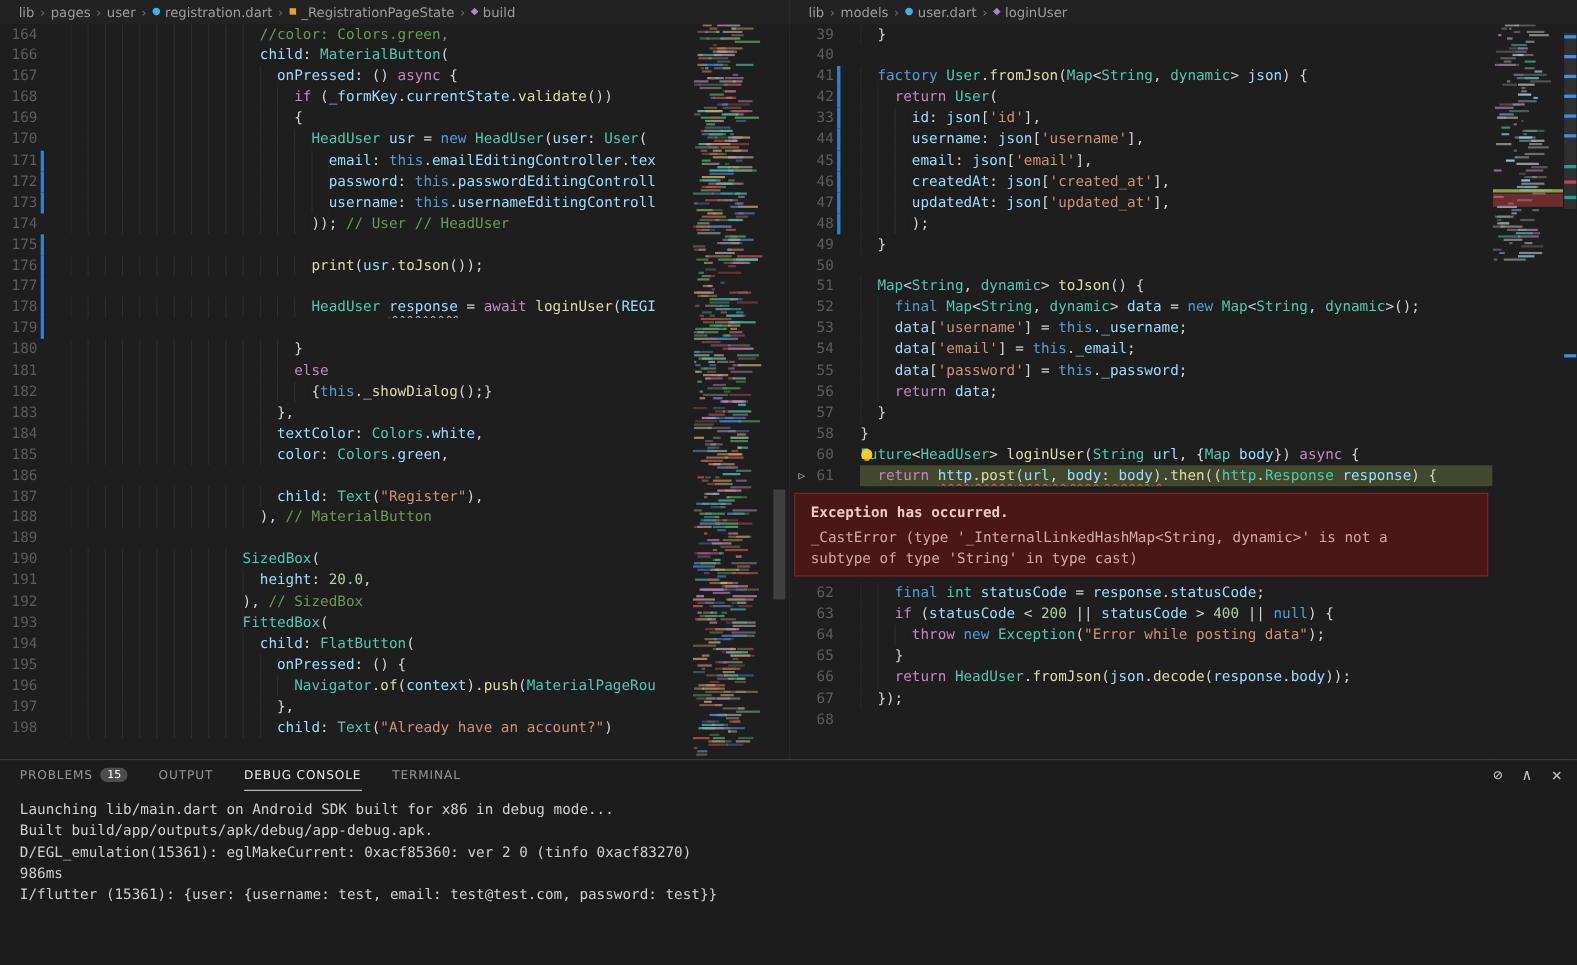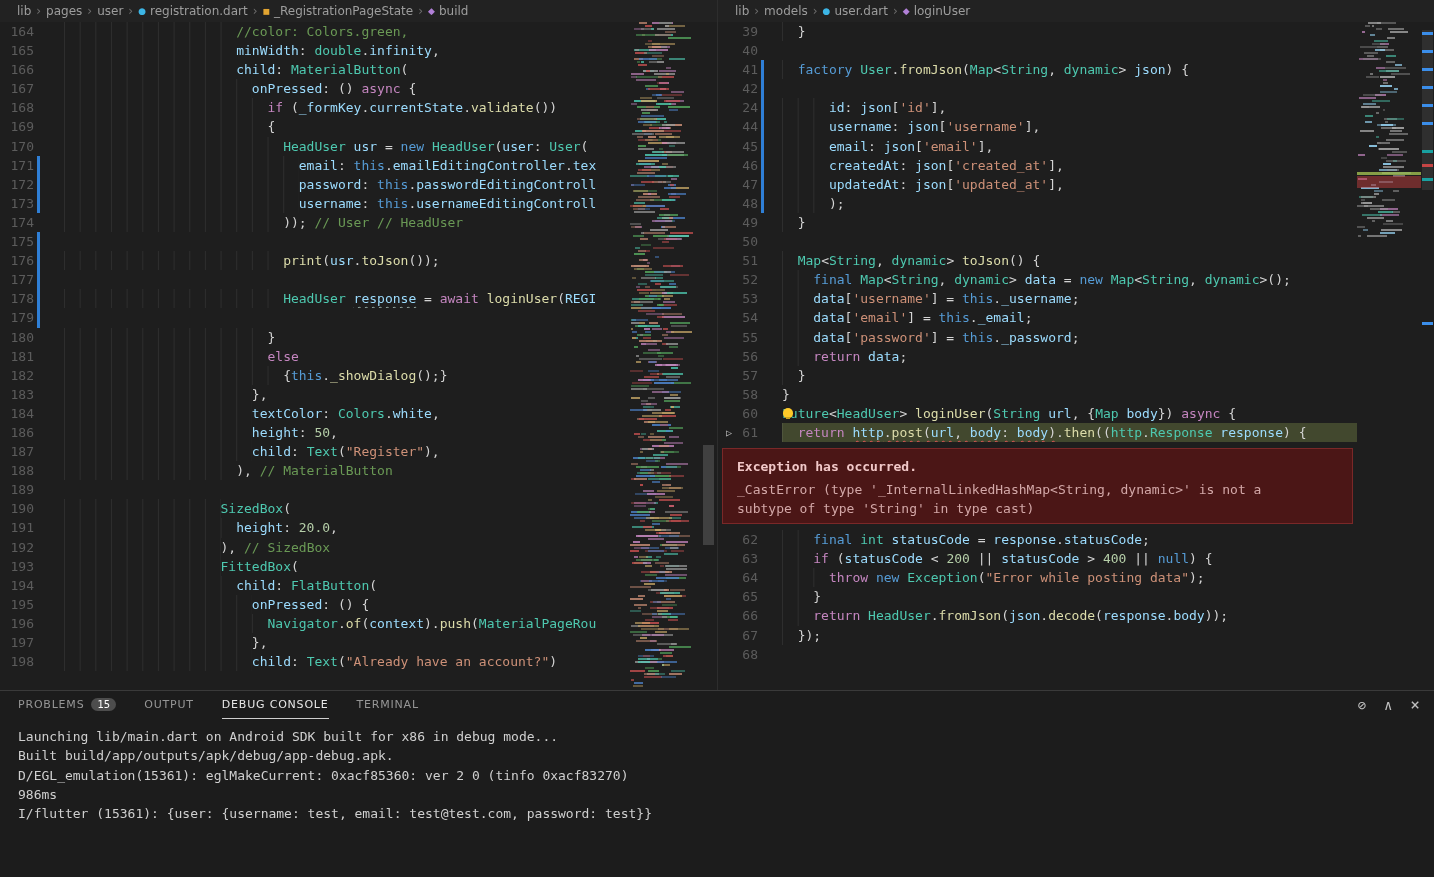--- a/index.html
+++ b/index.html
@@ -93,41 +93,41 @@
           </span>
           <span class="bc-sep">›</span>
           <span class="bc-item">
             <span class="bc-ic" style="color: rgb(177, 128, 215);">◆</span>
             <span>build</span>
           </span>
         </div>
       <div class="editor-body">
         <div class="code" id="code-left">
             <div class="code-line"><span class="bpm"></span><span class="ln">164</span><span class="gut"></span><span class="code-text"><span class="indent" style="width: 22ch;"></span><span class="tok-c">//color: Colors.green,</span></span></div>
-            <div class="code-line"><span class="bpm"></span><span class="ln">165</span><span class="gut"></span><span class="code-text"><span class="indent" style="width: 22ch;"></span><span class="tok-v">minWidth</span><span class="tok-p">: </span><span class="tok-t">double</span><span class="tok-p">.</span><span class="tok-v">infinity</span><span class="tok-p">,</span></span></div>
             <div class="code-line"><span class="bpm"></span><span class="ln">166</span><span class="gut"></span><span class="code-text"><span class="indent" style="width: 22ch;"></span><span class="tok-v">child</span><span class="tok-p">: </span><span class="tok-t">MaterialButton</span><span class="tok-p">(</span></span></div>
             <div class="code-line"><span class="bpm"></span><span class="ln">167</span><span class="gut"></span><span class="code-text"><span class="indent" style="width: 24ch;"></span><span class="tok-v">onPressed</span><span class="tok-p">: () </span><span class="tok-k">async</span><span class="tok-p"> {</span></span></div>
             <div class="code-line"><span class="bpm"></span><span class="ln">168</span><span class="gut"></span><span class="code-text"><span class="indent" style="width: 26ch;"></span><span class="tok-k">if</span><span class="tok-p"> (</span><span class="tok-v">_formKey</span><span class="tok-p">.</span><span class="tok-v">currentState</span><span class="tok-p">.</span><span class="tok-f">validate</span><span class="tok-p">())</span></span></div>
             <div class="code-line"><span class="bpm"></span><span class="ln">169</span><span class="gut"></span><span class="code-text"><span class="indent" style="width: 26ch;"></span><span class="tok-p">{</span></span></div>
             <div class="code-line"><span class="bpm"></span><span class="ln">170</span><span class="gut"></span><span class="code-text"><span class="indent" style="width: 28ch;"></span><span class="tok-t">HeadUser</span><span class="tok-p"> </span><span class="tok-v">usr</span><span class="tok-p"> = </span><span class="tok-kb">new</span><span class="tok-p"> </span><span class="tok-t">HeadUser</span><span class="tok-p">(</span><span class="tok-v">user</span><span class="tok-p">: </span><span class="tok-t">User</span><span class="tok-p">(</span></span></div>
             <div class="code-line"><span class="bpm"></span><span class="ln">171</span><span class="gut"><i class="chg"></i></span><span class="code-text"><span class="indent" style="width: 30ch;"></span><span class="tok-v">email</span><span class="tok-p">: </span><span class="tok-kb">this</span><span class="tok-p">.</span><span class="tok-v">emailEditingController</span><span class="tok-p">.</span><span class="tok-v">tex</span></span></div>
             <div class="code-line"><span class="bpm"></span><span class="ln">172</span><span class="gut"><i class="chg"></i></span><span class="code-text"><span class="indent" style="width: 30ch;"></span><span class="tok-v">password</span><span class="tok-p">: </span><span class="tok-kb">this</span><span class="tok-p">.</span><span class="tok-v">passwordEditingControll</span></span></div>
             <div class="code-line"><span class="bpm"></span><span class="ln">173</span><span class="gut"><i class="chg"></i></span><span class="code-text"><span class="indent" style="width: 30ch;"></span><span class="tok-v">username</span><span class="tok-p">: </span><span class="tok-kb">this</span><span class="tok-p">.</span><span class="tok-v">usernameEditingControll</span></span></div>
             <div class="code-line"><span class="bpm"></span><span class="ln">174</span><span class="gut"></span><span class="code-text"><span class="indent" style="width: 28ch;"></span><span class="tok-p">)); </span><span class="tok-c">// User // HeadUser</span></span></div>
             <div class="code-line"><span class="bpm"></span><span class="ln">175</span><span class="gut"><i class="chg"></i></span><span class="code-text"></span></div>
             <div class="code-line"><span class="bpm"></span><span class="ln">176</span><span class="gut"><i class="chg"></i></span><span class="code-text"><span class="indent" style="width: 28ch;"></span><span class="tok-f">print</span><span class="tok-p">(</span><span class="tok-v">usr</span><span class="tok-p">.</span><span class="tok-f">toJson</span><span class="tok-p">());</span></span></div>
             <div class="code-line"><span class="bpm"></span><span class="ln">177</span><span class="gut"><i class="chg"></i></span><span class="code-text"></span></div>
             <div class="code-line"><span class="bpm"></span><span class="ln">178</span><span class="gut"><i class="chg"></i></span><span class="code-text"><span class="indent" style="width: 28ch;"></span><span class="tok-t">HeadUser</span><span class="tok-p"> </span><span class="tok-v sq-light">response</span><span class="tok-p"> = </span><span class="tok-k">await</span><span class="tok-p"> </span><span class="tok-f">loginUser</span><span class="tok-p">(</span><span class="tok-v">REGI</span></span></div>
             <div class="code-line"><span class="bpm"></span><span class="ln">179</span><span class="gut"><i class="chg"></i></span><span class="code-text"></span></div>
             <div class="code-line"><span class="bpm"></span><span class="ln">180</span><span class="gut"></span><span class="code-text"><span class="indent" style="width: 26ch;"></span><span class="tok-p">}</span></span></div>
             <div class="code-line"><span class="bpm"></span><span class="ln">181</span><span class="gut"></span><span class="code-text"><span class="indent" style="width: 26ch;"></span><span class="tok-k">else</span></span></div>
             <div class="code-line"><span class="bpm"></span><span class="ln">182</span><span class="gut"></span><span class="code-text"><span class="indent" style="width: 28ch;"></span><span class="tok-p">{</span><span class="tok-kb">this</span><span class="tok-p">.</span><span class="tok-f">_showDialog</span><span class="tok-p">();}</span></span></div>
             <div class="code-line"><span class="bpm"></span><span class="ln">183</span><span class="gut"></span><span class="code-text"><span class="indent" style="width: 24ch;"></span><span class="tok-p">},</span></span></div>
             <div class="code-line"><span class="bpm"></span><span class="ln">184</span><span class="gut"></span><span class="code-text"><span class="indent" style="width: 24ch;"></span><span class="tok-v">textColor</span><span class="tok-p">: </span><span class="tok-t">Colors</span><span class="tok-p">.</span><span class="tok-v">white</span><span class="tok-p">,</span></span></div>
-            <div class="code-line"><span class="bpm"></span><span class="ln">186</span><span class="gut"></span><span class="code-text"><span class="indent" style="width: 24ch;"></span><span class="tok-v">height</span><span class="tok-p">: </span><span class="tok-n">50</span><span class="tok-p">,</span></span></div>
+            <div class="code-line"><span class="bpm"></span><span class="ln">185</span><span class="gut"></span><span class="code-text"><span class="indent" style="width: 24ch;"></span><span class="tok-v">color</span><span class="tok-p">: </span><span class="tok-t">Colors</span><span class="tok-p">.</span><span class="tok-v">green</span><span class="tok-p">,</span></span></div>
+            <div class="code-line"><span class="bpm"></span><span class="ln">186</span><span class="gut"></span></div>
             <div class="code-line"><span class="bpm"></span><span class="ln">187</span><span class="gut"></span><span class="code-text"><span class="indent" style="width: 24ch;"></span><span class="tok-v">child</span><span class="tok-p">: </span><span class="tok-t">Text</span><span class="tok-p">(</span><span class="tok-s">"Register"</span><span class="tok-p">),</span></span></div>
             <div class="code-line"><span class="bpm"></span><span class="ln">188</span><span class="gut"></span><span class="code-text"><span class="indent" style="width: 22ch;"></span><span class="tok-p">), </span><span class="tok-c">// MaterialButton</span></span></div>
             <div class="code-line"><span class="bpm"></span><span class="ln">189</span><span class="gut"></span></div>
             <div class="code-line"><span class="bpm"></span><span class="ln">190</span><span class="gut"></span><span class="code-text"><span class="indent" style="width: 20ch;"></span><span class="tok-t">SizedBox</span><span class="tok-p">(</span></span></div>
             <div class="code-line"><span class="bpm"></span><span class="ln">191</span><span class="gut"></span><span class="code-text"><span class="indent" style="width: 22ch;"></span><span class="tok-v">height</span><span class="tok-p">: </span><span class="tok-n">20.0</span><span class="tok-p">,</span></span></div>
             <div class="code-line"><span class="bpm"></span><span class="ln">192</span><span class="gut"></span><span class="code-text"><span class="indent" style="width: 20ch;"></span><span class="tok-p">), </span><span class="tok-c">// SizedBox</span></span></div>
             <div class="code-line"><span class="bpm"></span><span class="ln">193</span><span class="gut"></span><span class="code-text"><span class="indent" style="width: 20ch;"></span><span class="tok-t">FittedBox</span><span class="tok-p">(</span></span></div>
             <div class="code-line"><span class="bpm"></span><span class="ln">194</span><span class="gut"></span><span class="code-text"><span class="indent" style="width: 22ch;"></span><span class="tok-v">child</span><span class="tok-p">: </span><span class="tok-t">FlatButton</span><span class="tok-p">(</span></span></div>
             <div class="code-line"><span class="bpm"></span><span class="ln">195</span><span class="gut"></span><span class="code-text"><span class="indent" style="width: 24ch;"></span><span class="tok-v">onPressed</span><span class="tok-p">: () {</span></span></div>
             <div class="code-line"><span class="bpm"></span><span class="ln">196</span><span class="gut"></span><span class="code-text"><span class="indent" style="width: 26ch;"></span><span class="tok-t">Navigator</span><span class="tok-p">.</span><span class="tok-f">of</span><span class="tok-p">(</span><span class="tok-v">context</span><span class="tok-p">).</span><span class="tok-f">push</span><span class="tok-p">(</span><span class="tok-t">MaterialPageRou</span></span></div>
@@ -1182,22 +1182,22 @@
             <span class="bc-ic" style="color: rgb(177, 128, 215);">◆</span>
             <span>loginUser</span>
           </span>
         </div>
       <div class="editor-body">
         <div class="code">
           <div id="code-right-before">
               <div class="code-line"><span class="bpm"></span><span class="ln">39</span><span class="gut"></span><span class="code-text"><span class="indent" style="width: 2ch;"></span><span class="tok-p">}</span></span></div>
               <div class="code-line"><span class="bpm"></span><span class="ln">40</span><span class="gut"></span><span class="code-text"></span></div>
               <div class="code-line"><span class="bpm"></span><span class="ln">41</span><span class="gut"><i class="chg"></i></span><span class="code-text"><span class="indent" style="width: 2ch;"></span><span class="tok-kb">factory</span><span class="tok-p"> </span><span class="tok-t">User</span><span class="tok-p">.</span><span class="tok-f">fromJson</span><span class="tok-p">(</span><span class="tok-t">Map</span><span class="tok-p">&lt;</span><span class="tok-t">String</span><span class="tok-p">, </span><span class="tok-t">dynamic</span><span class="tok-p">&gt; </span><span class="tok-v">json</span><span class="tok-p">) {</span></span></div>
-              <div class="code-line"><span class="bpm"></span><span class="ln">42</span><span class="gut"><i class="chg"></i></span></div>
-              <div class="code-line"><span class="bpm"></span><span class="ln">24</span><span class="gut"><i class="chg"></i></span><span class="code-text"><span class="indent" style="width: 6ch;"></span><span class="tok-v">id</span><span class="tok-p">: </span><span class="tok-v">json</span><span class="tok-p">[</span><span class="tok-s">'id'</span><span class="tok-p">],</span></span></div>
+              <div class="code-line"><span class="bpm"></span><span class="ln">42</span><span class="gut"><i class="chg"></i></span><span class="code-text"><span class="indent" style="width: 4ch;"></span><span class="tok-k">return</span><span class="tok-p"> </span><span class="tok-t">User</span><span class="tok-p">(</span></span></div>
+              <div class="code-line"><span class="bpm"></span><span class="ln">33</span><span class="gut"><i class="chg"></i></span><span class="code-text"><span class="indent" style="width: 6ch;"></span><span class="tok-v">id</span><span class="tok-p">: </span><span class="tok-v">json</span><span class="tok-p">[</span><span class="tok-s">'id'</span><span class="tok-p">],</span></span></div>
               <div class="code-line"><span class="bpm"></span><span class="ln">44</span><span class="gut"><i class="chg"></i></span><span class="code-text"><span class="indent" style="width: 6ch;"></span><span class="tok-v">username</span><span class="tok-p">: </span><span class="tok-v">json</span><span class="tok-p">[</span><span class="tok-s">'username'</span><span class="tok-p">],</span></span></div>
               <div class="code-line"><span class="bpm"></span><span class="ln">45</span><span class="gut"><i class="chg"></i></span><span class="code-text"><span class="indent" style="width: 6ch;"></span><span class="tok-v">email</span><span class="tok-p">: </span><span class="tok-v">json</span><span class="tok-p">[</span><span class="tok-s">'email'</span><span class="tok-p">],</span></span></div>
               <div class="code-line"><span class="bpm"></span><span class="ln">46</span><span class="gut"><i class="chg"></i></span><span class="code-text"><span class="indent" style="width: 6ch;"></span><span class="tok-v">createdAt</span><span class="tok-p">: </span><span class="tok-v">json</span><span class="tok-p">[</span><span class="tok-s">'created_at'</span><span class="tok-p">],</span></span></div>
               <div class="code-line"><span class="bpm"></span><span class="ln">47</span><span class="gut"><i class="chg"></i></span><span class="code-text"><span class="indent" style="width: 6ch;"></span><span class="tok-v">updatedAt</span><span class="tok-p">: </span><span class="tok-v">json</span><span class="tok-p">[</span><span class="tok-s">'updated_at'</span><span class="tok-p">],</span></span></div>
               <div class="code-line"><span class="bpm"></span><span class="ln">48</span><span class="gut"><i class="chg"></i></span><span class="code-text"><span class="indent" style="width: 6ch;"></span><span class="tok-p">);</span></span></div>
               <div class="code-line"><span class="bpm"></span><span class="ln">49</span><span class="gut"></span><span class="code-text"><span class="indent" style="width: 2ch;"></span><span class="tok-p">}</span></span></div>
               <div class="code-line"><span class="bpm"></span><span class="ln">50</span><span class="gut"></span><span class="code-text"></span></div>
               <div class="code-line"><span class="bpm"></span><span class="ln">51</span><span class="gut"></span><span class="code-text"><span class="indent" style="width: 2ch;"></span><span class="tok-t">Map</span><span class="tok-p">&lt;</span><span class="tok-t">String</span><span class="tok-p">, </span><span class="tok-t">dynamic</span><span class="tok-p">&gt; </span><span class="tok-f">toJson</span><span class="tok-p">() {</span></span></div>
               <div class="code-line"><span class="bpm"></span><span class="ln">52</span><span class="gut"></span><span class="code-text"><span class="indent" style="width: 4ch;"></span><span class="tok-kb">final</span><span class="tok-p"> </span><span class="tok-t">Map</span><span class="tok-p">&lt;</span><span class="tok-t">String</span><span class="tok-p">, </span><span class="tok-t">dynamic</span><span class="tok-p">&gt; </span><span class="tok-v">data</span><span class="tok-p"> = </span><span class="tok-kb">new</span><span class="tok-p"> </span><span class="tok-t">Map</span><span class="tok-p">&lt;</span><span class="tok-t">String</span><span class="tok-p">, </span><span class="tok-t">dynamic</span><span class="tok-p">&gt;();</span></span></div>
               <div class="code-line"><span class="bpm"></span><span class="ln">53</span><span class="gut"></span><span class="code-text"><span class="indent" style="width: 4ch;"></span><span class="tok-v">data</span><span class="tok-p">[</span><span class="tok-s">'username'</span><span class="tok-p">] = </span><span class="tok-kb">this</span><span class="tok-p">.</span><span class="tok-v">_username</span><span class="tok-p">;</span></span></div>

